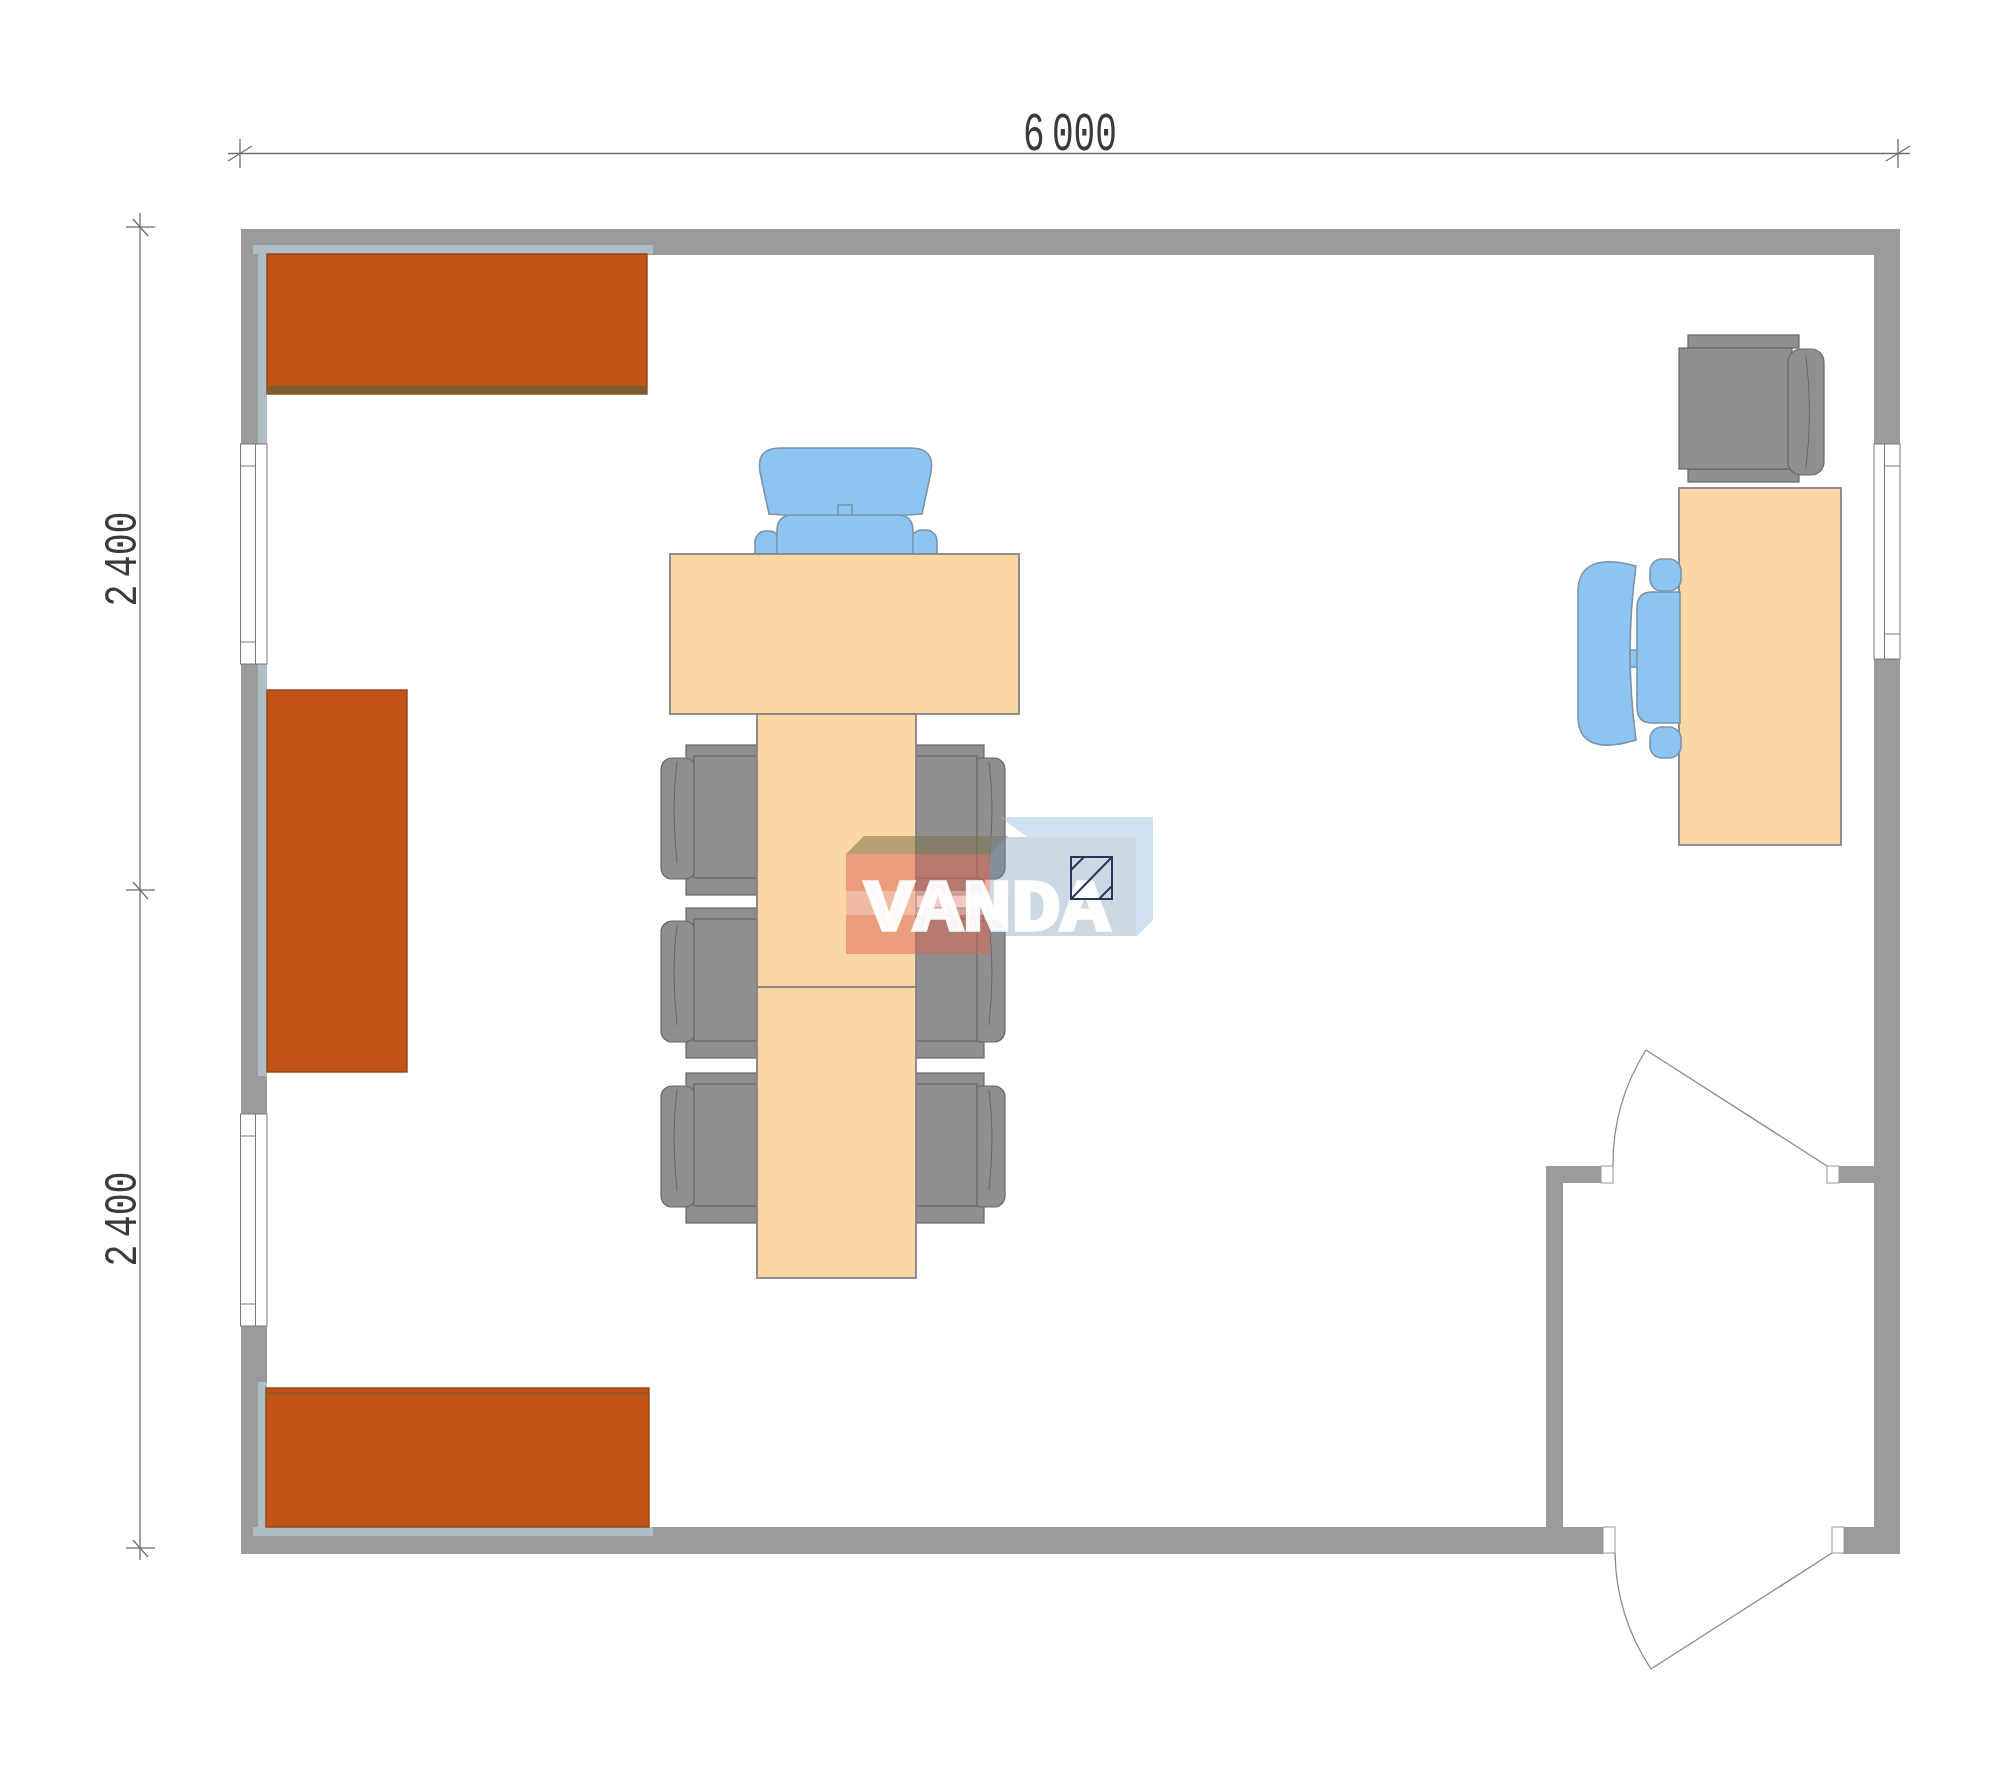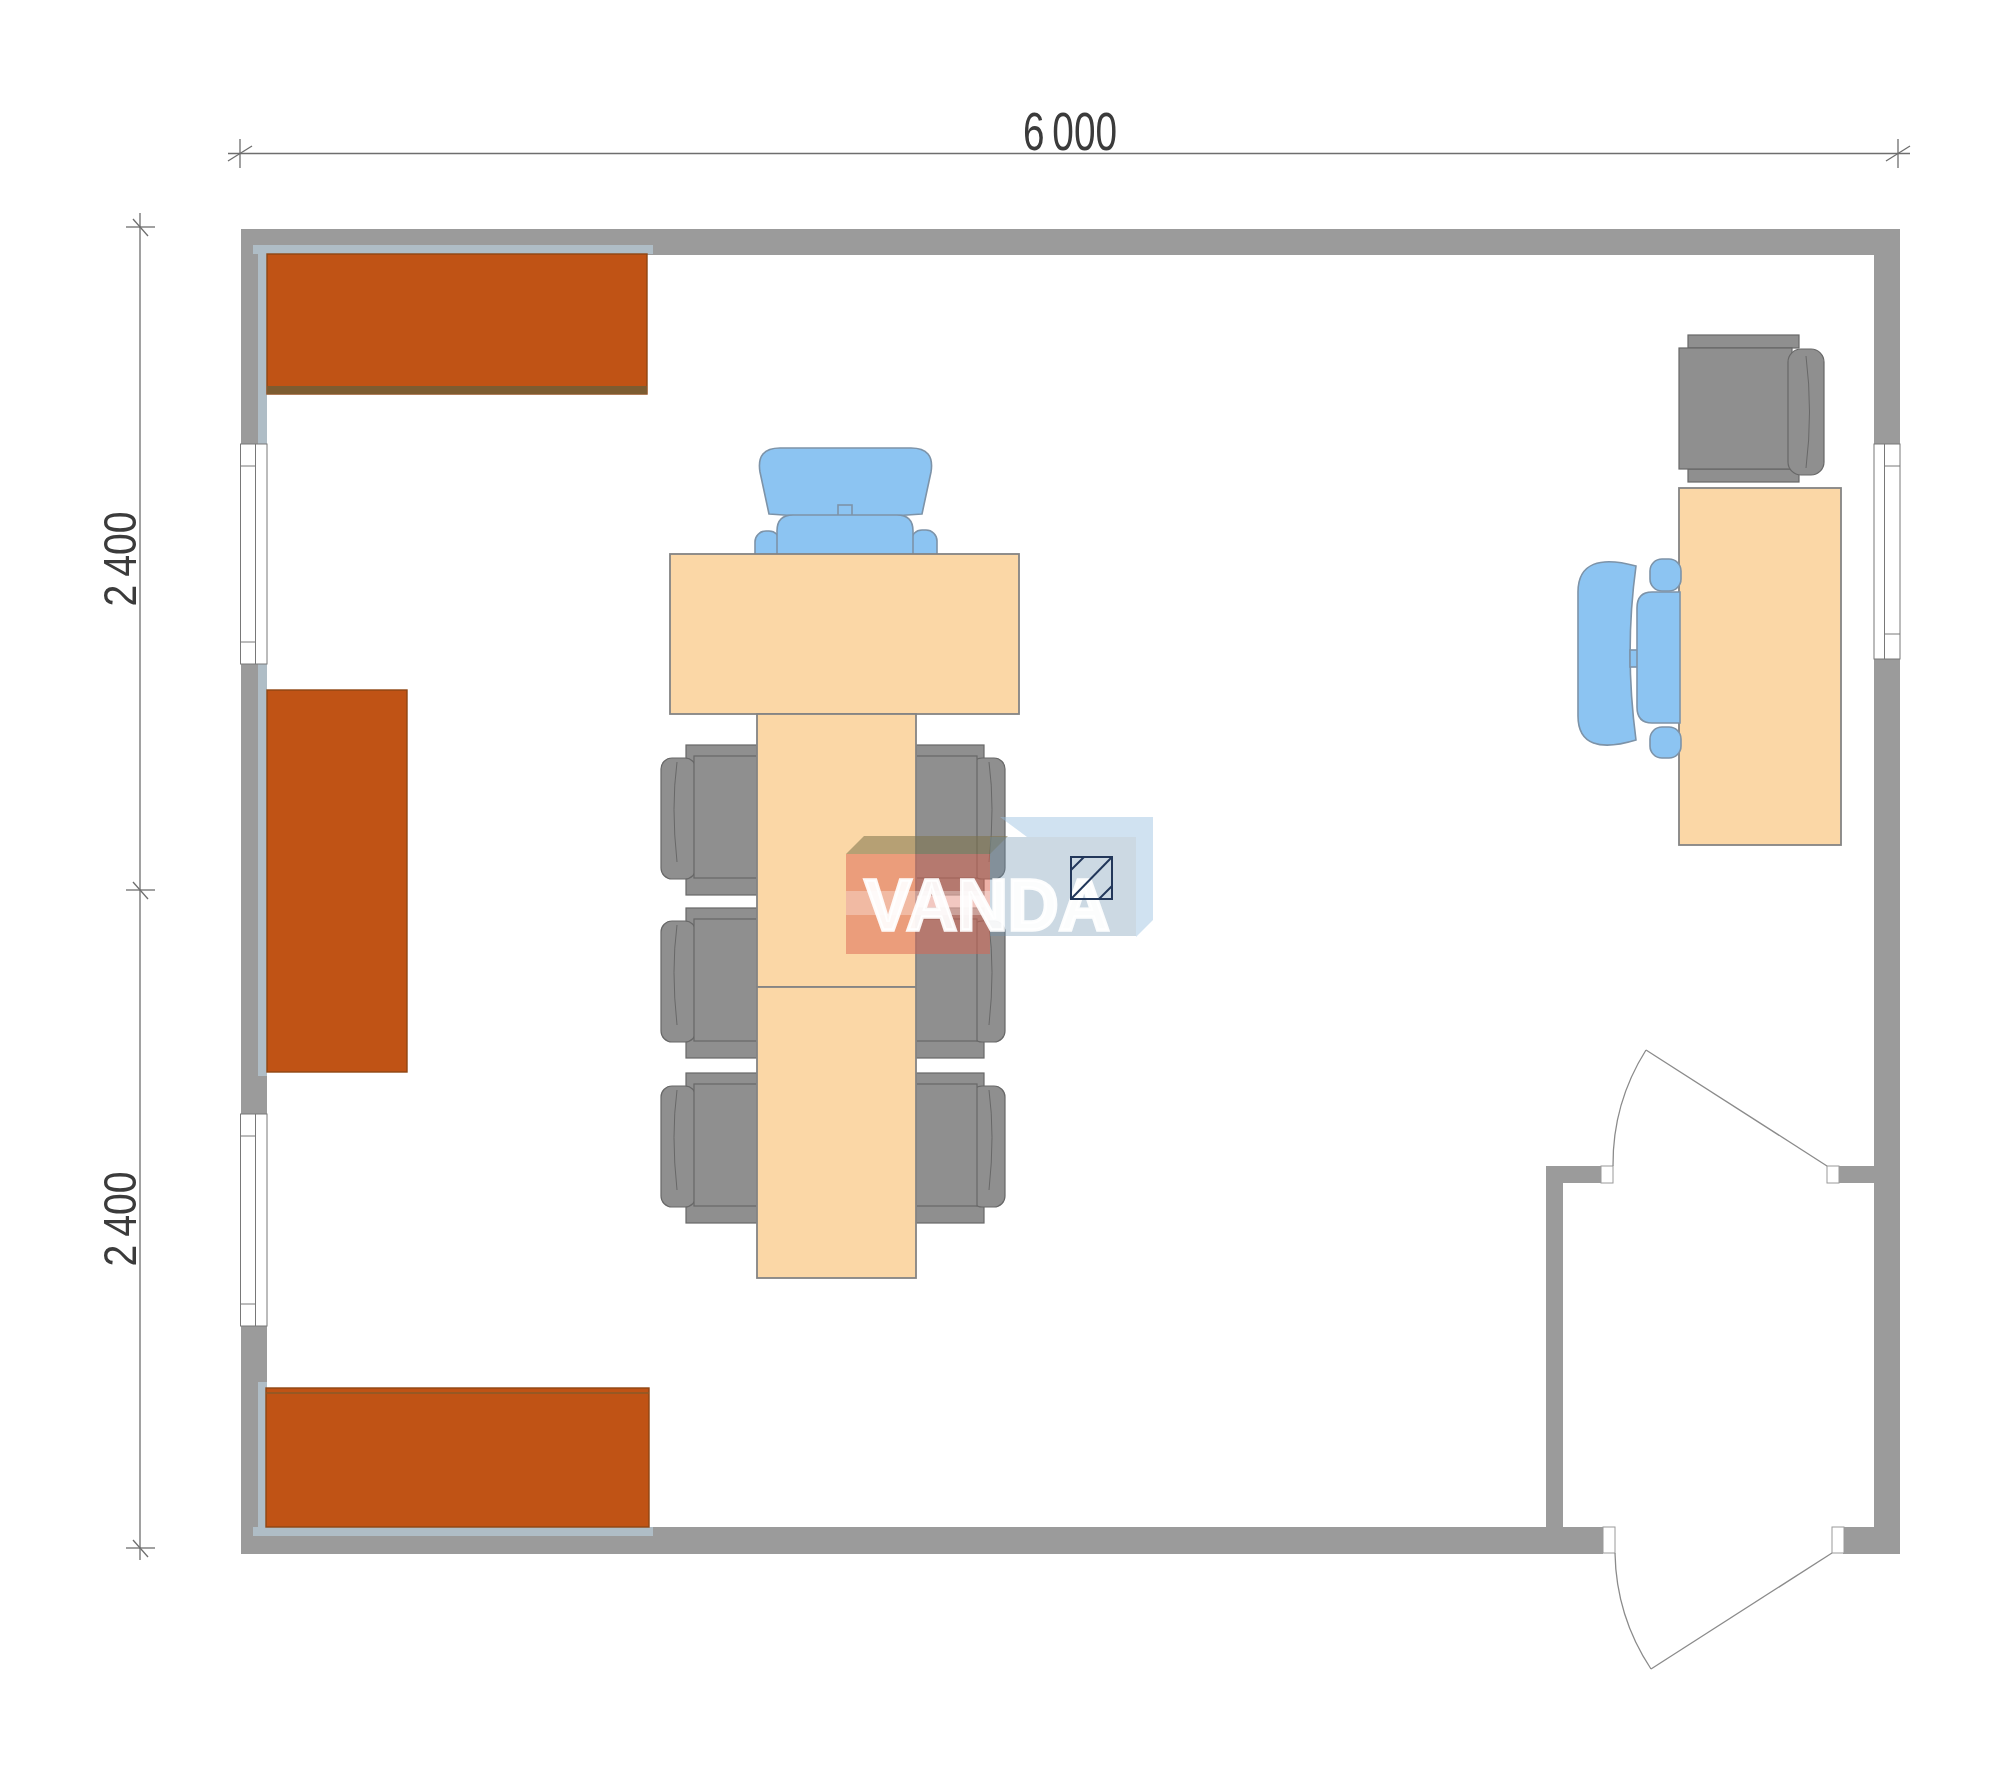--- a/index.html
+++ b/index.html
@@ -1,16 +1,16 @@
 <!DOCTYPE html>
 <html><head>
 <meta charset="utf-8">
 <style>
   html,body{margin:0;padding:0;background:#ffffff;}
-  #plan{width:2000px;height:1773px;position:relative;font-family:Liberation Sans, sans-serif;}
+  #plan{width:2000px;height:1773px;position:relative;font-family:Liberation Mono, monospace;}
   svg{display:block;}
 </style>
 </head>
 <body>
 <div id="plan">
 <svg width="2000" height="1773" viewBox="0 0 2000 1773" xmlns="http://www.w3.org/2000/svg">
 <rect x="0" y="0" width="2000" height="1773" fill="#ffffff"></rect>
 
 <g stroke="#6e6e6e" stroke-width="1.3" fill="none">
   <line x1="228" y1="153.5" x2="1910" y2="153.5"></line>

